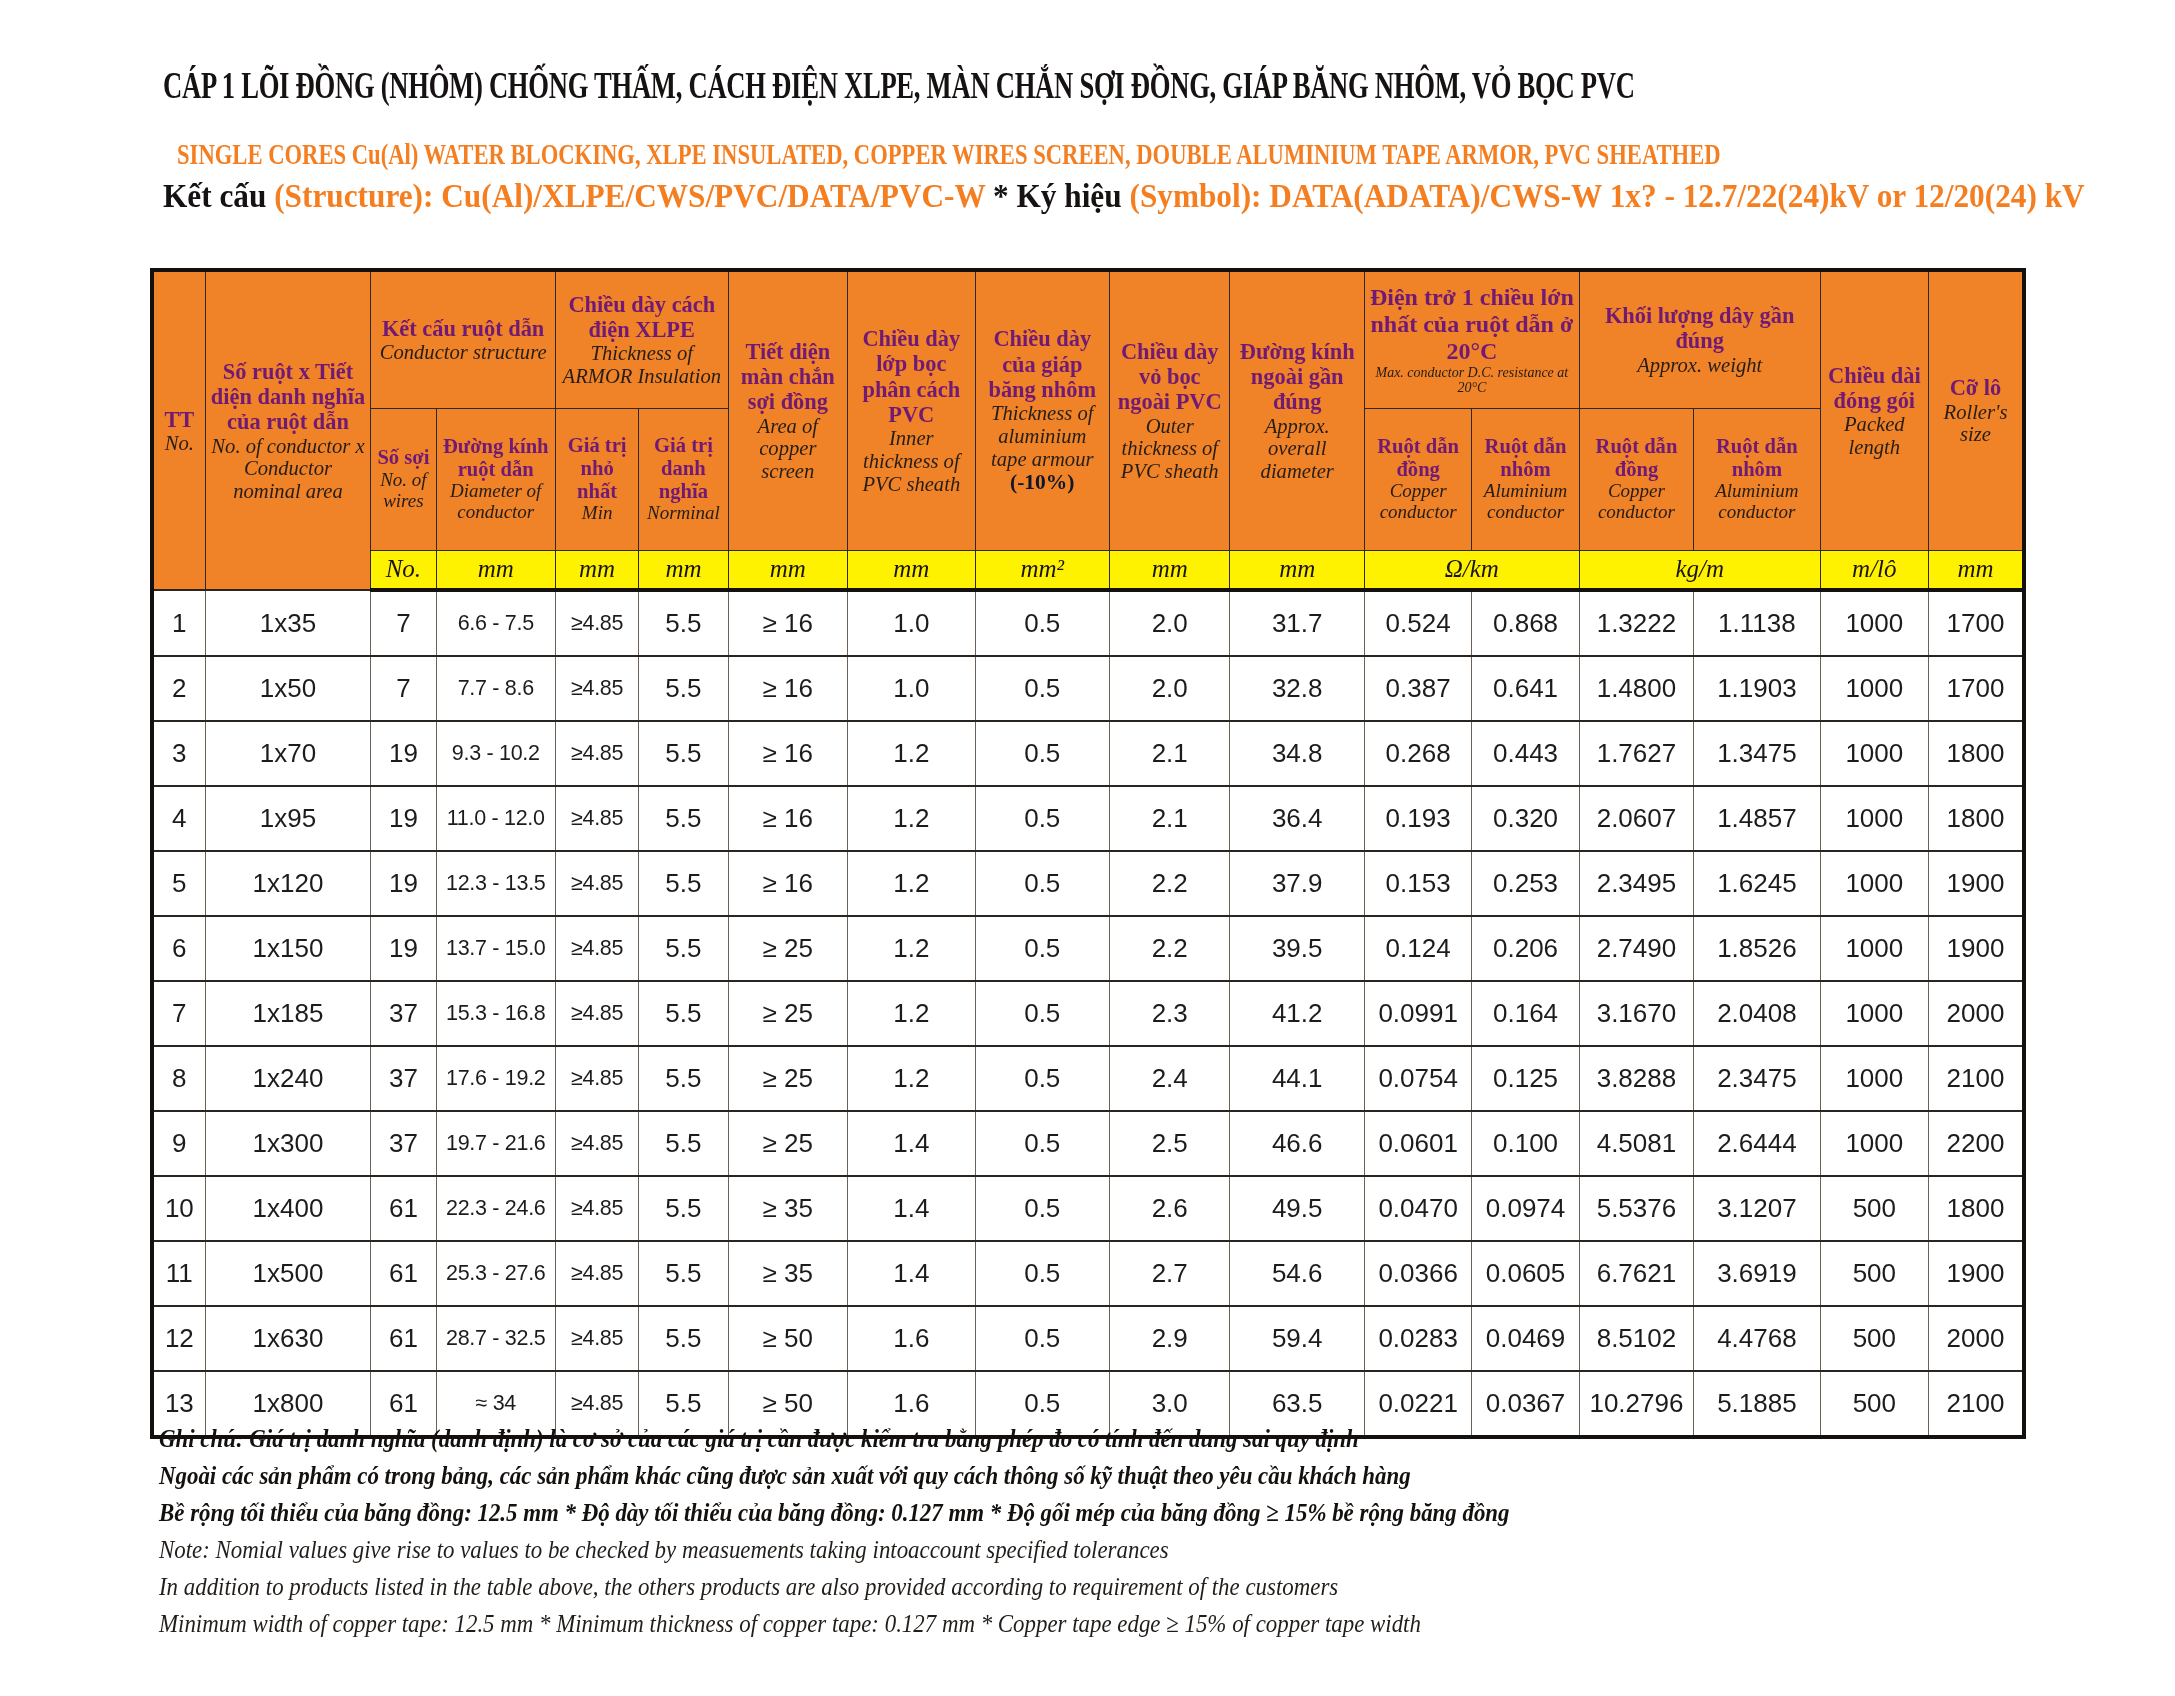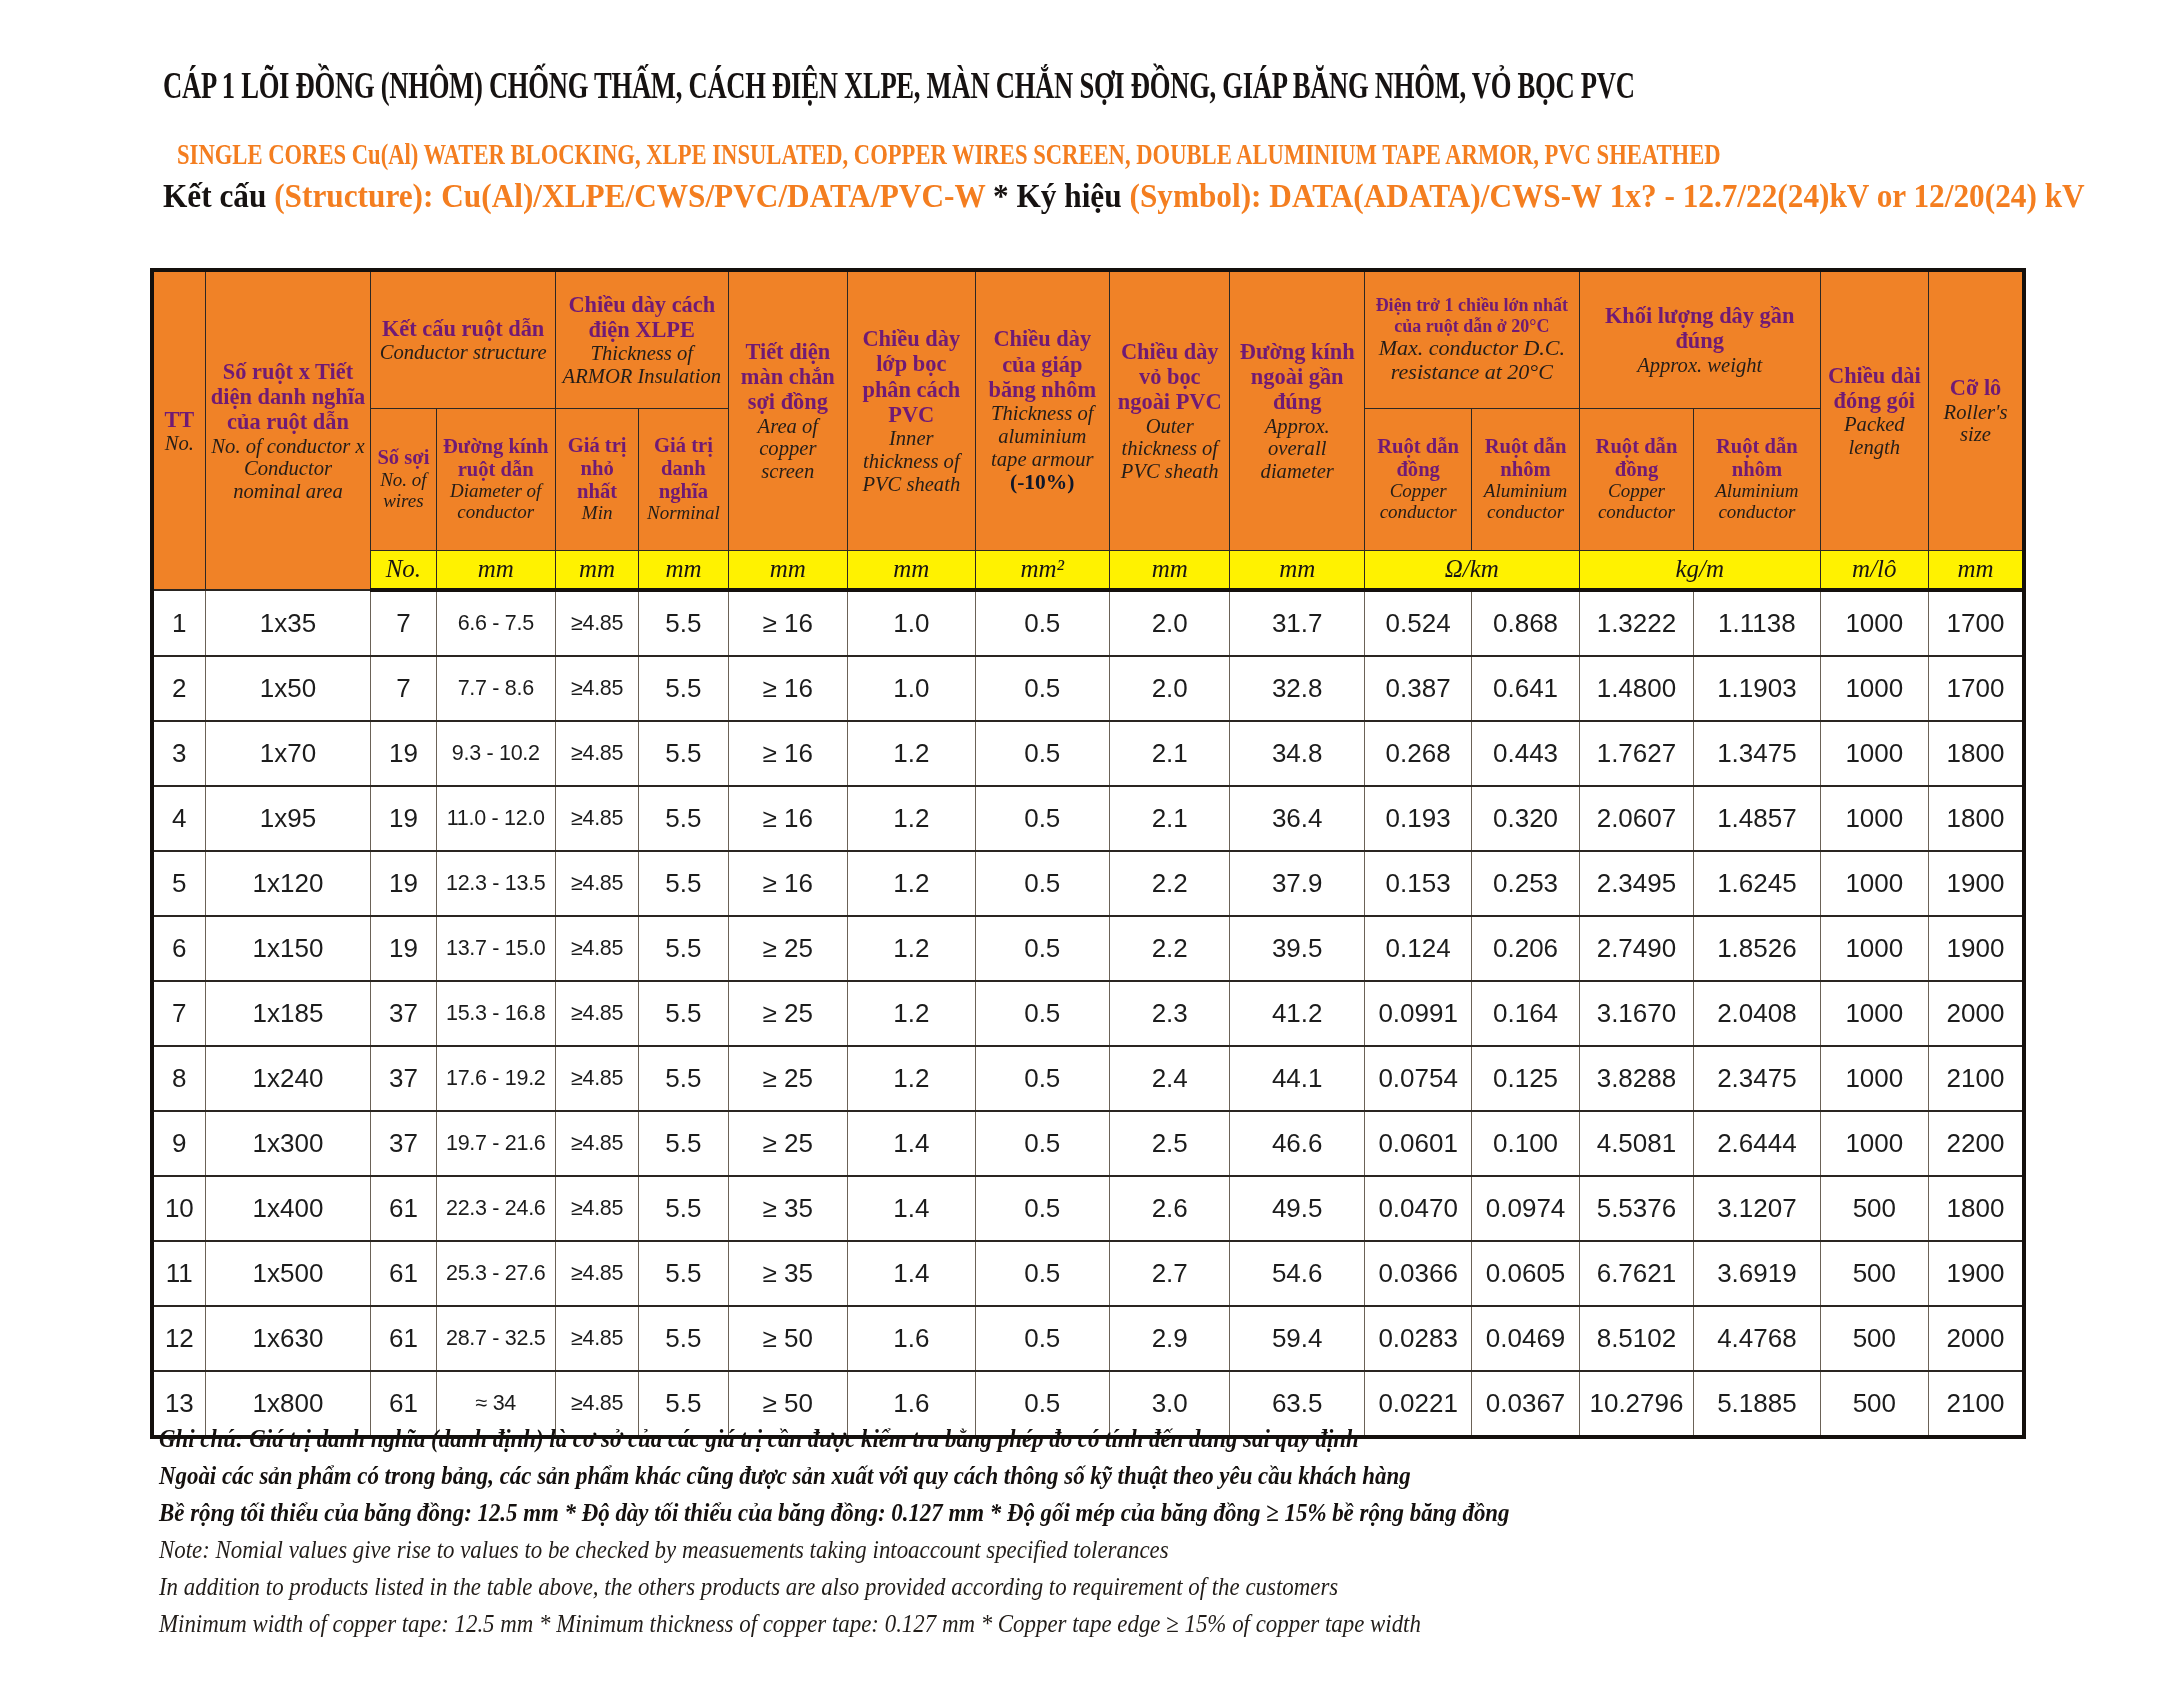--- a/index.html
+++ b/index.html
@@ -24,22 +24,22 @@
   .spec thead th { background:#f08227; border:1.7px solid #2e2823; }
   tr.hrow1 { height:138px; }
   tr.hrow2 { height:142px; }
   tr.units { height:40px; }
 
   .hd .vi { display:block; font-weight:bold; font-size:22.4px; line-height:1.13; color:#701a75; }
   .hd .en { display:block; font-style:italic; font-weight:normal; font-size:20.6px; line-height:1.1; color:#241d18; }
   .hd .nt { display:block; font-weight:bold; font-size:21.5px; line-height:1.15; color:#0f172a; }
   .hd-sm .vi { font-size:20.6px; }
   .hd-sm .en { font-size:19px; }
-  .hd-res .vi { font-size:18px; }
-  .hd-res .en { font-size:22px; }
+  .hd-res .vi { font-size:24px; }
+  .hd-res .en { font-size:14px; }
 
   .units td { background:#fff200; border:1.7px solid #2e2823; border-bottom:4.3px solid #14100d;
               font-style:italic; font-size:25px; color:#191412; }
 
   .spec tbody td { background:#ffffff; font-family:"Liberation Sans", sans-serif; font-size:26px;
                    color:#1c1c1c; border-left:1.7px solid #6b6257; border-right:1.7px solid #6b6257;
                    border-top:2.6px solid #2a2521; border-bottom:2.6px solid #2a2521; height:63px; }
   .spec tbody td.c3, .spec tbody td.c4 { font-size:21.5px; letter-spacing:-0.3px; }
 
   

